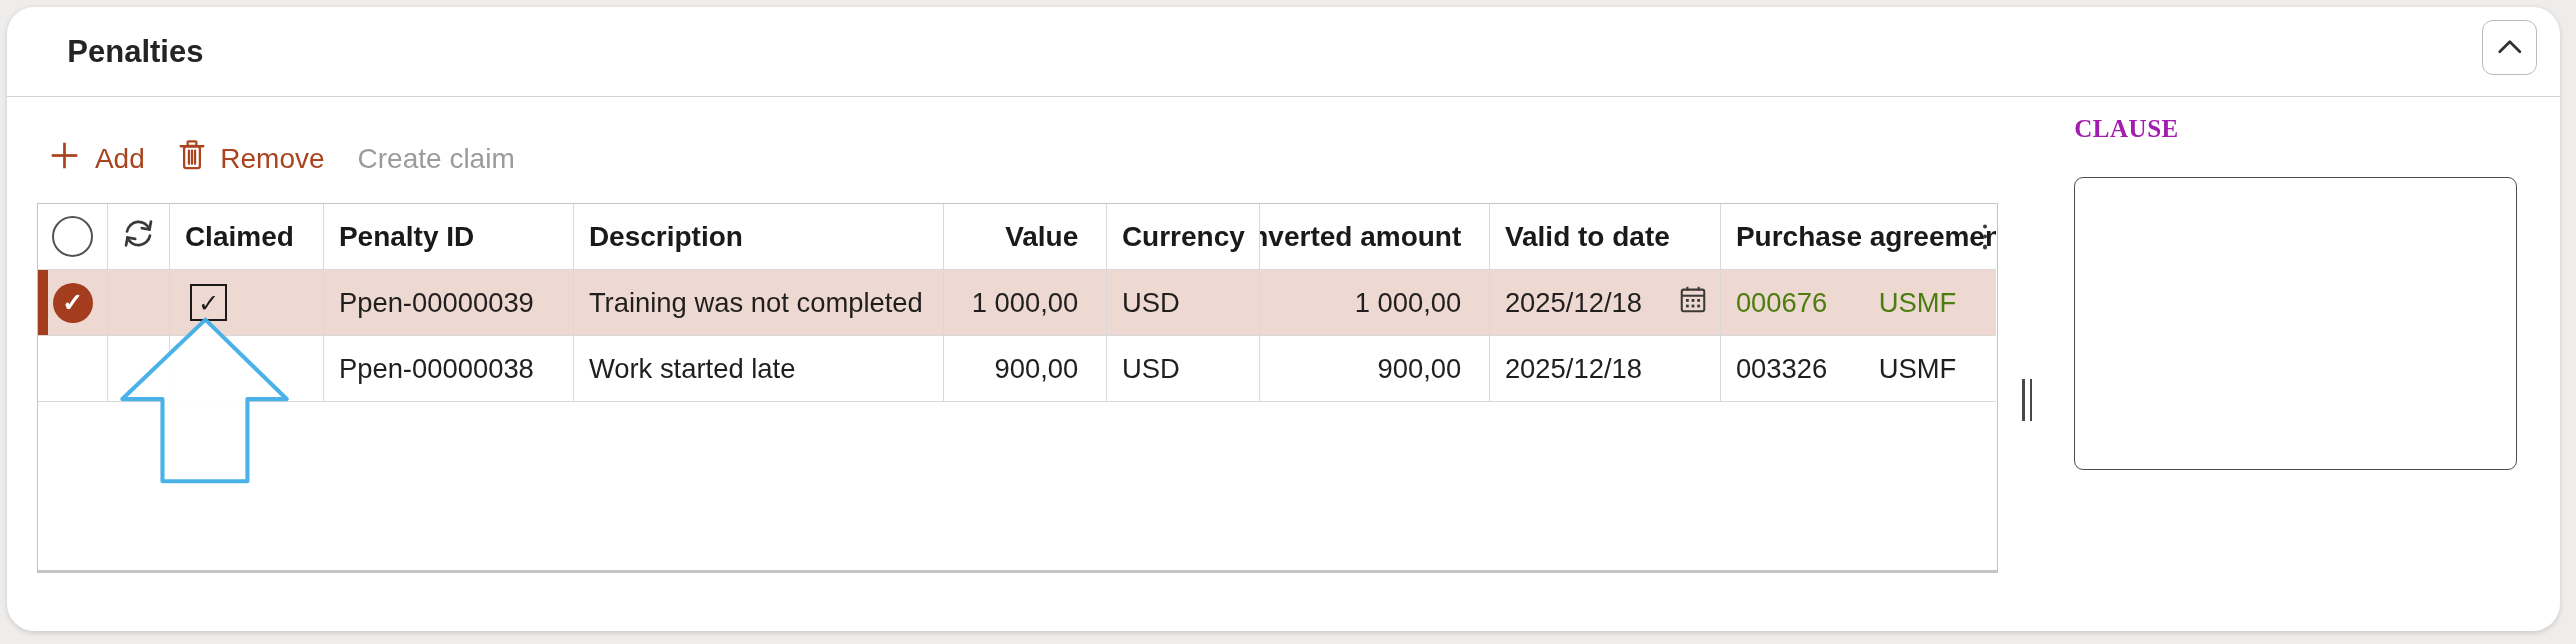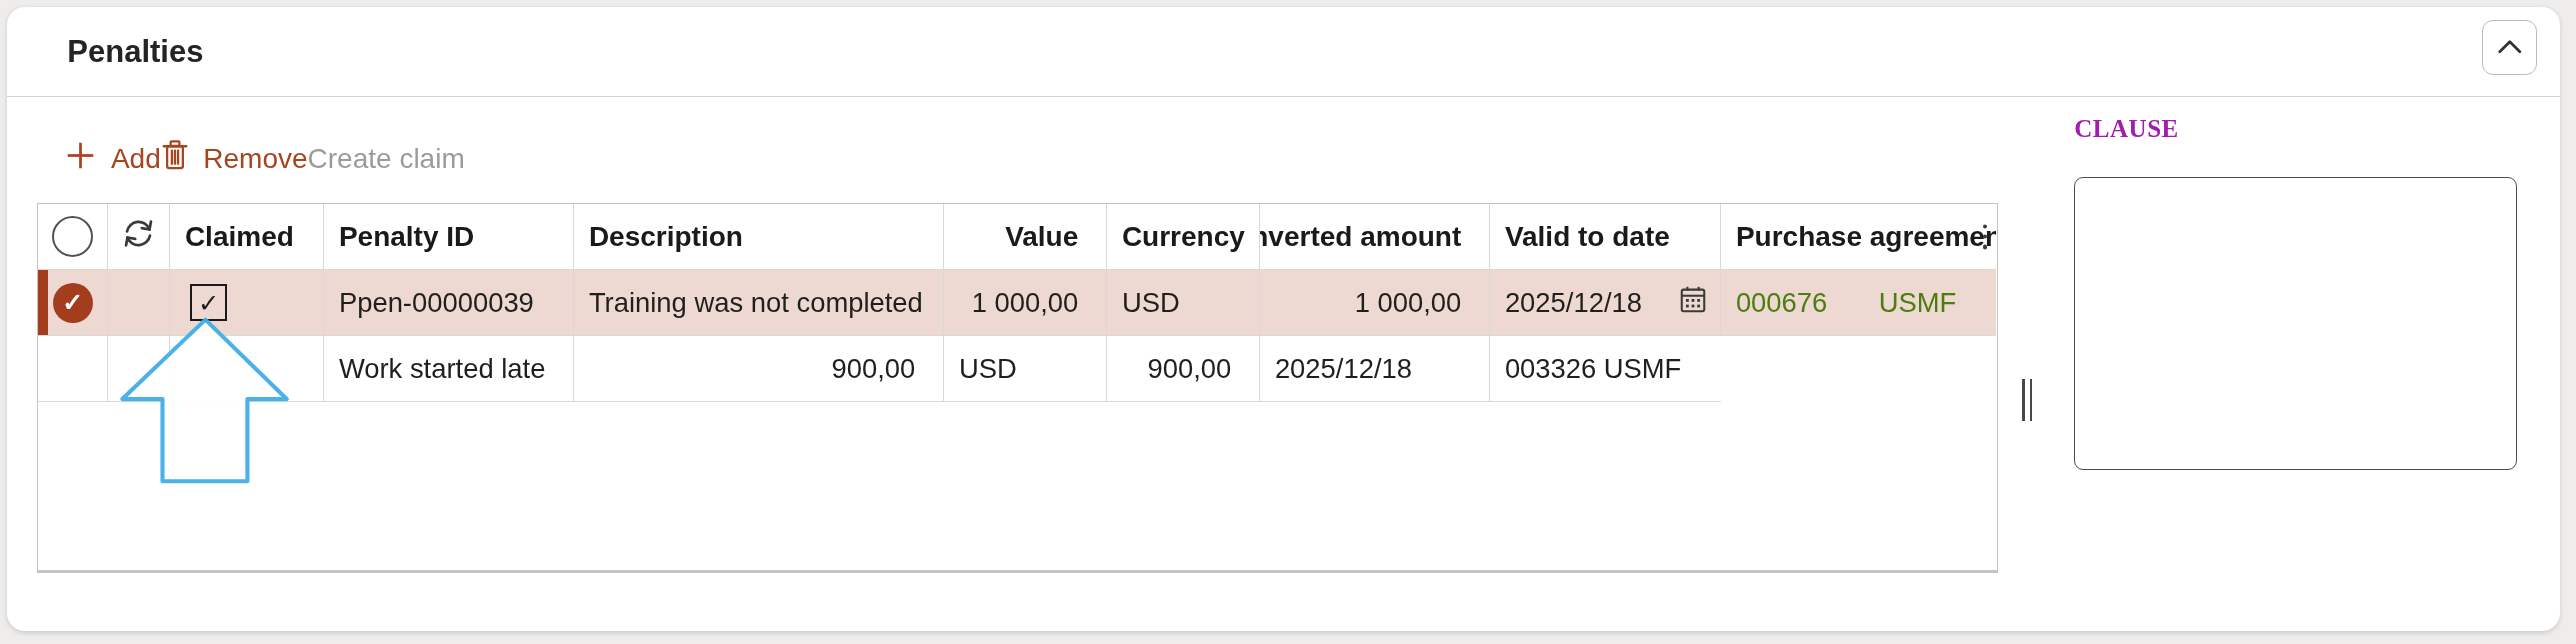--- a/index.html
+++ b/index.html
@@ -1,36 +1,36 @@
 <!DOCTYPE html>
 <html style="font-size:14.6px"><head>
 <meta charset="utf-8">
 <style>
   * { margin:0; padding:0; box-sizing:content-box; }
   html,body { width:2576px; height:644px; overflow:hidden; }
   body { background:#efedeb; font-family:"Liberation Sans", sans-serif; color:#201f1e; }
 
   .card {
     position:absolute; left:7.3px; top:7.3px; width:2553px; height:624px;
-    background:#ffffff; border-radius:18px;
+    background:#ffffff; border-radius:27px;
     box-shadow:0 1.8px 5.5px rgba(0,0,0,.14);
   }
 
   
   .card-header { position:absolute; left:0; top:0; width:100%; height:89px;
     border-bottom:1.8px solid #d4d2d0; }
   .panel-title { position:absolute; left:60px; top:0; line-height:89px;
     font-size:31px; font-weight:700; color:#252423; }
   .collapse-button { position:absolute; left:2475px; top:12.8px; width:53px; height:53px;
     border:1.8px solid #bdbbb9; border-radius:11px; background:#fff;
     display:flex; align-items:center; justify-content:center; cursor:pointer; }
 
   
-  .toolbar { position:absolute; left:58px; top:122px; height:59px;
-    display:flex; }
+  .toolbar { position:absolute; left:42px; top:122px; height:59px;
+    display:flex; gap:33px; }
   .tb-btn { display:flex; align-items:center; gap:14.6px; font-size:28px; cursor:pointer; }
   .tb-btn .lbl { color:#a9441f; }
   .tb-btn.disabled .lbl { color:#9d9b99; cursor:default; }
 
   
   .grid { position:absolute; left:30px; top:196px; width:1959px; height:366px;
     background:#fff; border:1.8px solid #c6c4c2; border-bottom-width:3.7px; }
   .grid-row { display:grid; grid-template-columns:70px 62px 154px 250px 370px 163px 153px 230px 231px 275px;
     height:66px; }
   .cell { position:relative; display:flex; align-items:center;
@@ -200,20 +200,21 @@
       <div class="cell pa-cell">
         <span class="link">000676</span>
         <span class="link">USMF</span>
       </div>
     </div>
 
     <div class="grid-row">
       <div class="cell center"></div>
       <div class="cell"></div>
       <div class="cell"></div>
+      <div class="cell pl">Ppen-00000038</div>
       <div class="cell pl">Work started late</div>
       <div class="cell num">900,00</div>
       <div class="cell pl">USD</div>
       <div class="cell num">900,00</div>
       <div class="cell date-cell">
         <span>2025/12/18</span>
       </div>
       <div class="cell pa-cell">
         <span>003326</span>
         <span>USMF</span>

